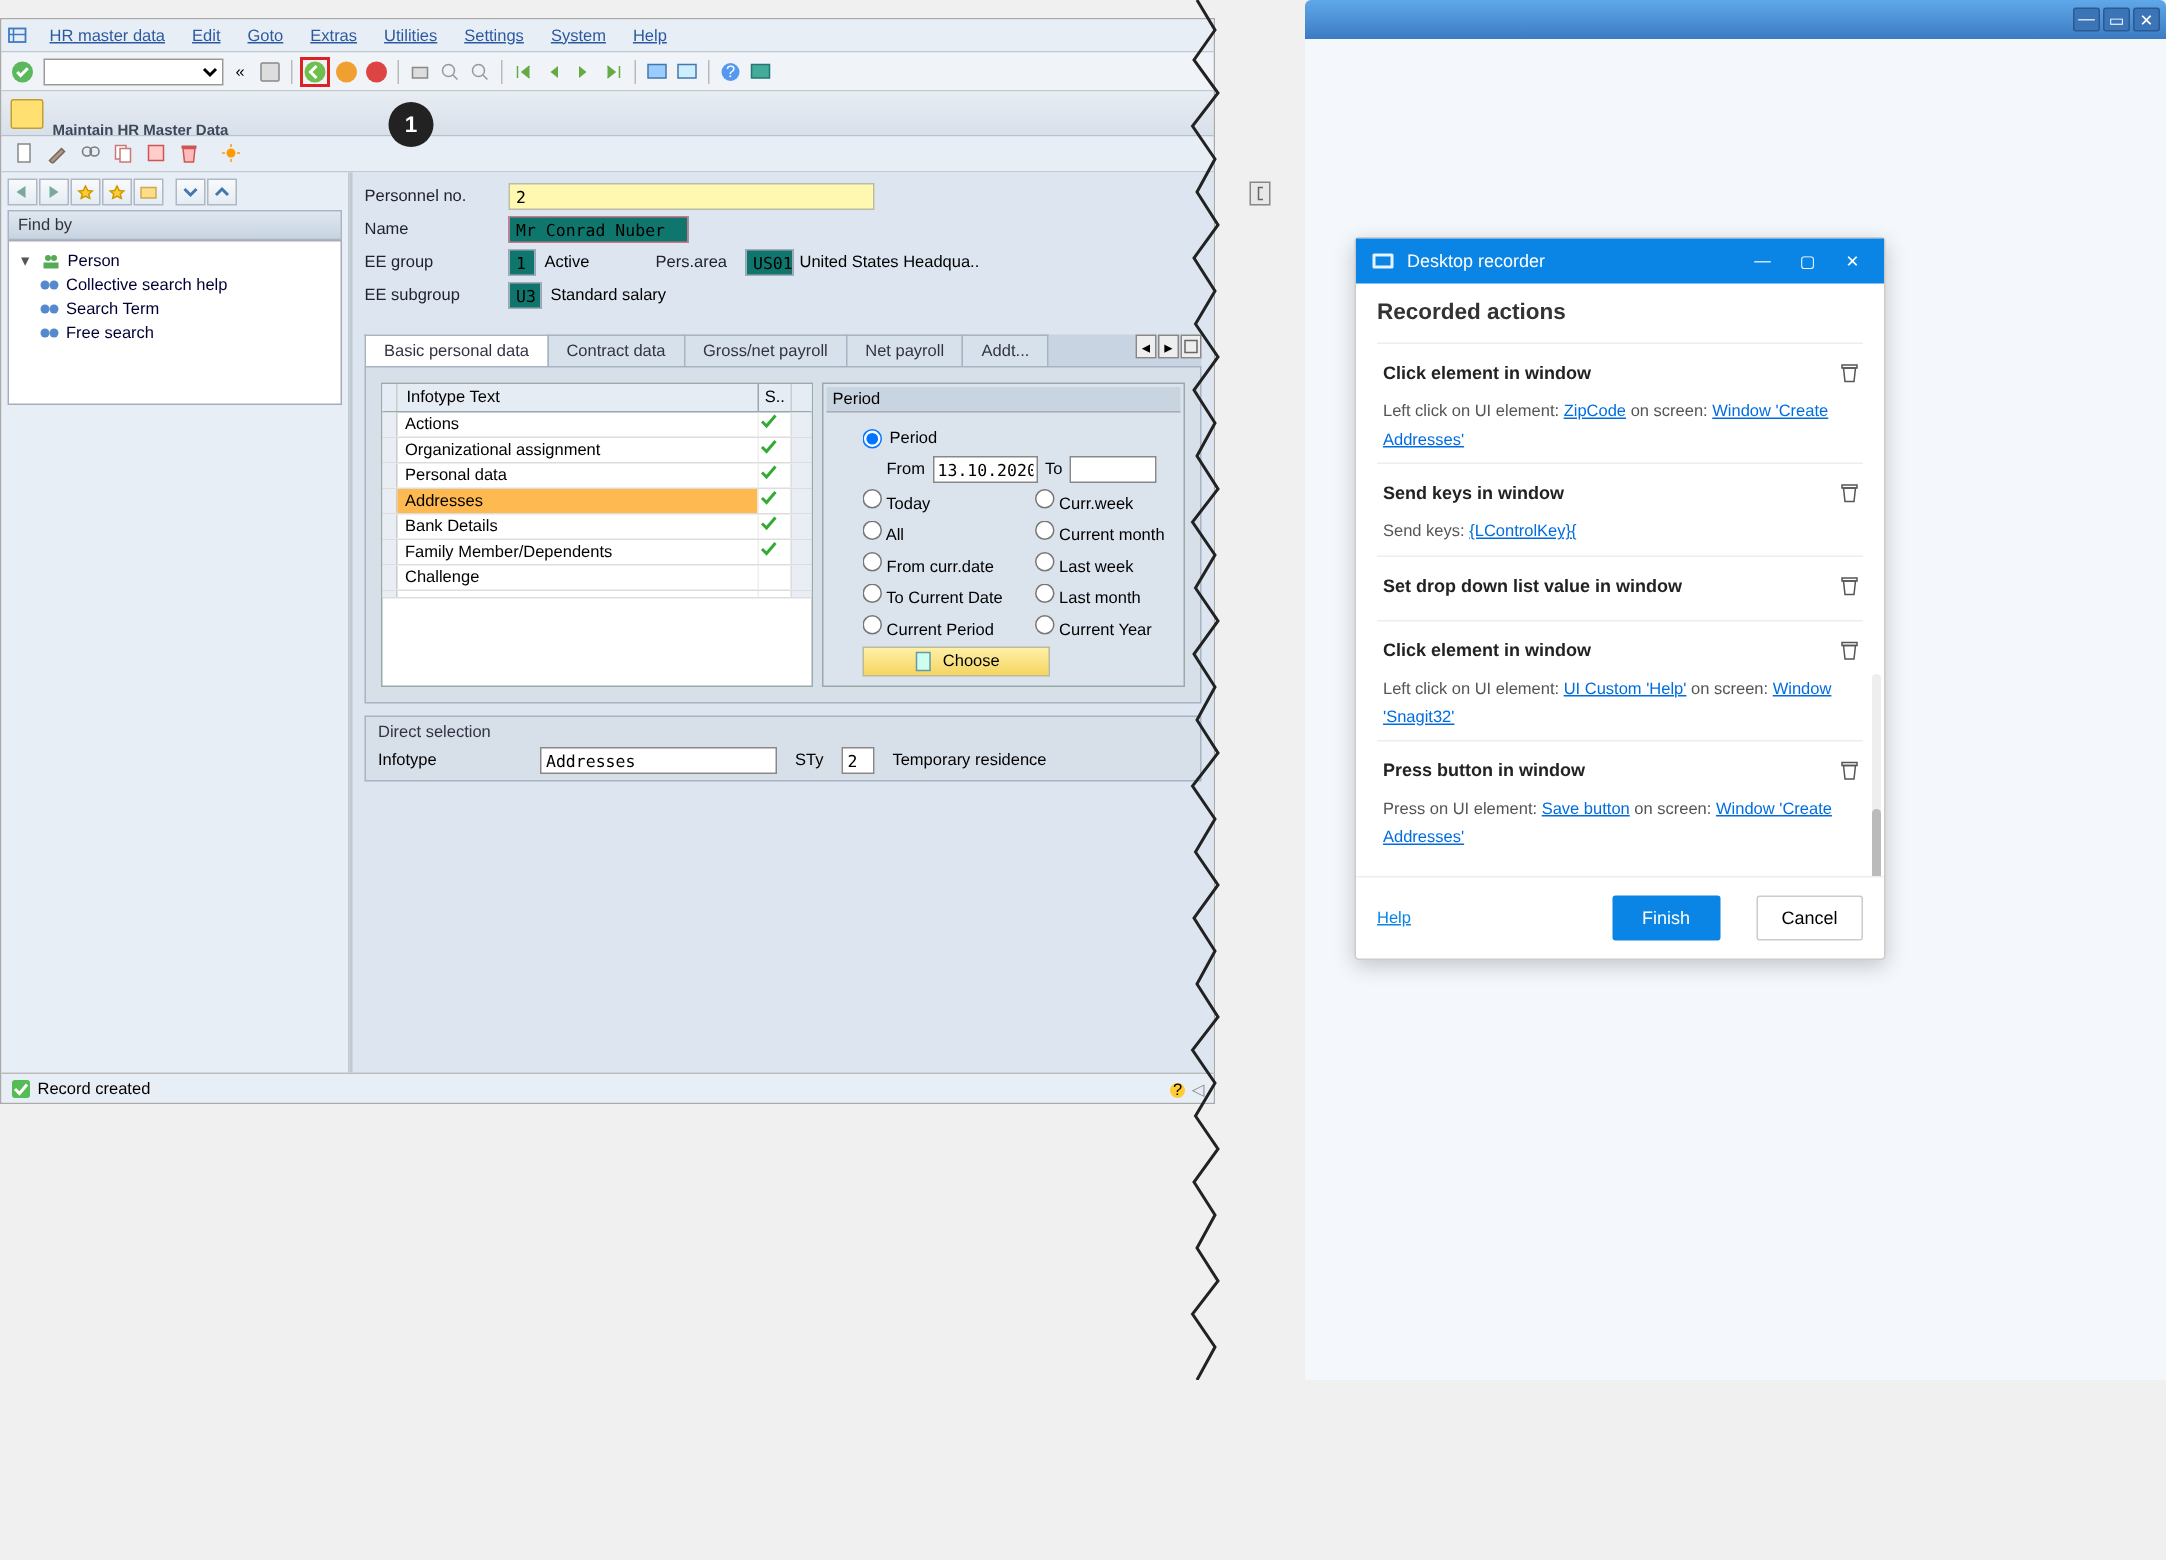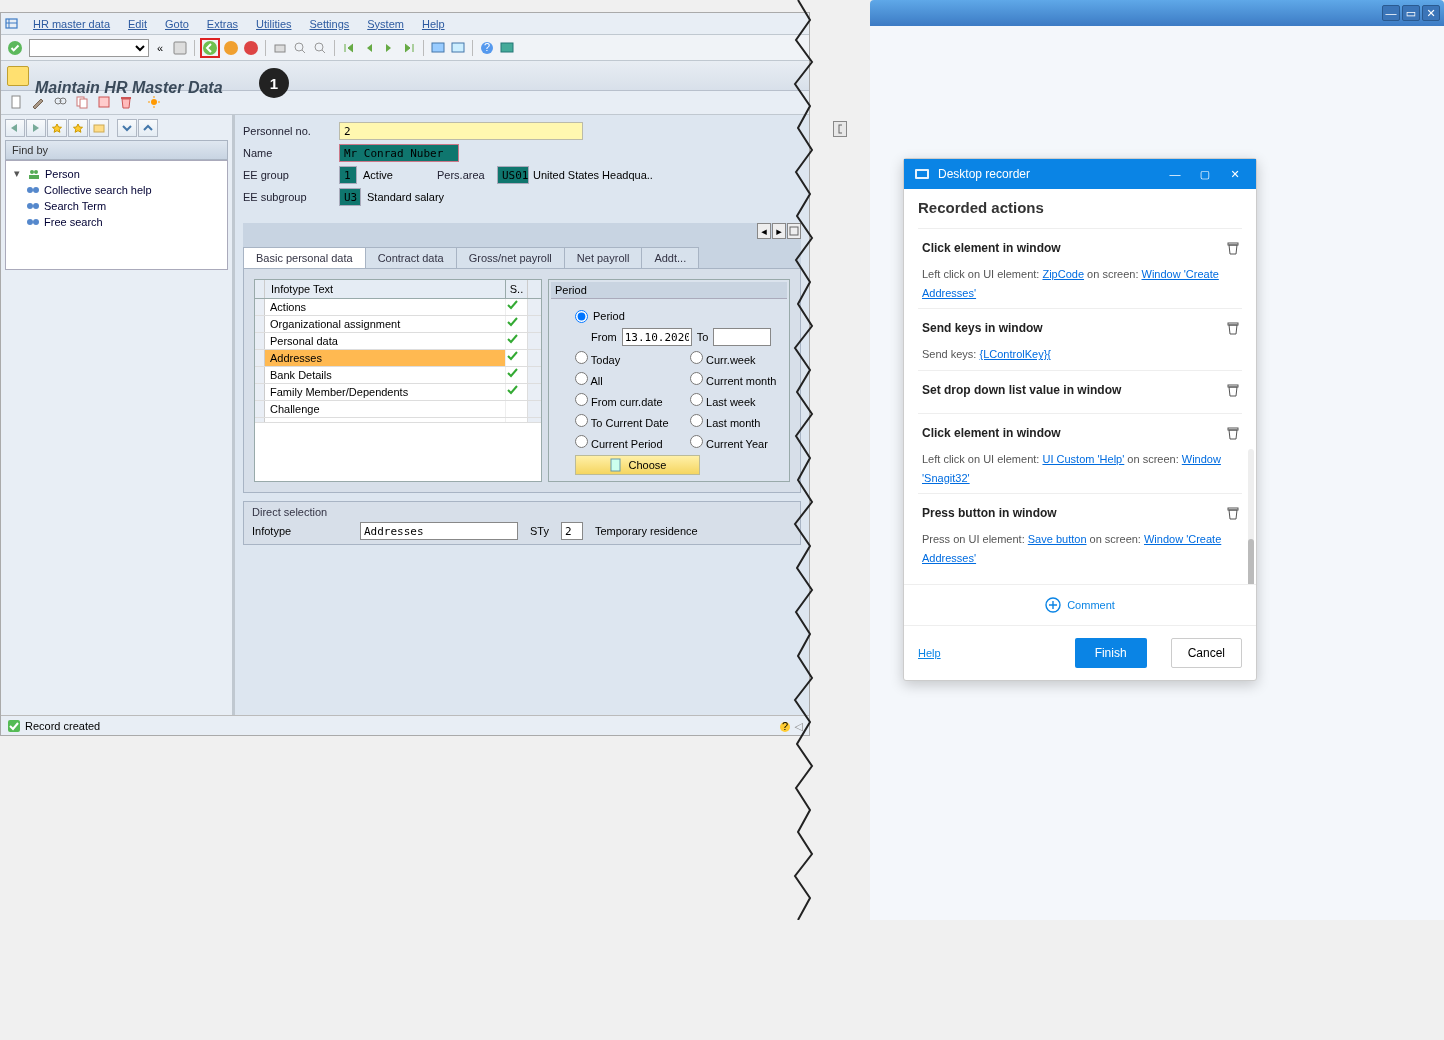--- a/index.html
+++ b/index.html
@@ -14,21 +14,21 @@
 
 .sap-toolbar { background: #f0f3f7; height: 26px; display: flex; align-items: center; padding: 0 6px; gap: 2px; border-bottom: 1px solid #c0c8d0; }
 .sap-toolbar .check-icon { width: 16px; height: 16px; color: #4caf50; margin-right: 4px; }
 .sap-toolbar .combo { width: 120px; height: 18px; border: 1px solid #999; background: #fff; }
 .sap-toolbar .tool-btn { width: 18px; height: 18px; display: flex; align-items: center; justify-content: center; }
 .sap-toolbar .sep { width: 1px; height: 16px; background: #bbb; margin: 0 3px; }
 .sap-toolbar .back-btn-hl { border: 2px solid #d22; padding: 0; width: 20px; height: 20px; display:flex; align-items:center; justify-content:center; }
 
 .sap-title-bar { background: linear-gradient(#e8edf3, #d8e0ea); height: 30px; display: flex; align-items: center; padding: 0 6px; border-bottom: 1px solid #b8c0cc; }
 .sap-title-bar .title-icon { width:22px; height:20px; background:#ffe070; border:1px solid #c0a030; border-radius:2px; margin-right:6px; }
-.sap-title-bar .title-text { font-size: 16px; font-weight: bold; font-style: italic; color: #3a4a5a; margin-top: 24px; }
+.sap-title-bar .title-text { font-size: 10px; font-weight: bold; color: #3a4a5a; margin-top: 24px; }
 
 .callout-1 { position: absolute; left: 258px; top: 55px; width: 30px; height: 30px; border-radius: 50%; background: #222; color: #fff; font-weight: bold; font-size: 15px; display: flex; align-items: center; justify-content: center; z-index: 50; }
 
 .sap-subtoolbar { background: #e8eef5; height: 24px; display: flex; align-items: center; padding: 0 8px; gap: 6px; border-bottom: 1px solid #c0c8d0; }
 .sap-subtoolbar .tool-btn { width: 16px; height: 16px; }
 
 .sap-body { display: flex; height: calc(100% - 102px - 20px); background: #e8eef5; }
 
 
 .sap-tree-pane { width: 232px; border-right: 1px solid #c0c8d0; padding: 4px; }
@@ -401,21 +401,21 @@
         <span class="val-box" style="width:32px;">US01</span>
         <span style="margin-left:4px;">United States Headqua..</span>
       </div>
       <div class="form-row">
         <span class="lbl">EE subgroup</span>
         <span class="val-box" style="width:22px;">U3</span>
         <span style="margin-left:6px;">Standard salary</span>
       </div>
 
       <div class="tabs-strip">
-        <div id="tabs-container" style="display:flex;margin-top:24px;">
+        <div id="tabs-container" style="display:flex;">
             <div class="tab active">Basic personal data</div>
             <div class="tab">Contract data</div>
             <div class="tab">Gross/net payroll</div>
             <div class="tab">Net payroll</div>
             <div class="tab">Addt...</div>
           </div>
         <div class="tab-scroll">
           <span class="ts-btn">◂</span>
           <span class="ts-btn">▸</span>
           <span class="ts-btn">
@@ -666,29 +666,20 @@
               <rect x="2" y="2" width="10" height="2" fill="none" stroke="#555"></rect>
             </svg>
           </span>
           <div class="ac-desc"><span>Press on UI element: </span><span class="ac-link">Save button</span><span> on screen: </span><span class="ac-link">Window 'Create Addresses'</span></div>
         </div>
       </div>
     <div class="rec-scrollbar">
         <div class="thumb"></div>
       </div>
   </div>
-  <div class="add-comment">
-    <span>
-        <svg width="16" height="16">
-          <circle cx="8" cy="8" r="7" fill="none" stroke="#0a84e5" stroke-width="1.4"></circle>
-          <path d="M8 4v8M4 8h8" stroke="#0a84e5" stroke-width="1.4"></path>
-        </svg>
-      </span>
-    <span>Comment</span>
-  </div>
   <div class="rec-footer">
     <a class="help-link">Help</a>
     <div class="btns">
       <button class="btn-primary">Finish</button>
       <button class="btn-secondary">Cancel</button>
     </div>
   </div>
 </div>
 
 </body></html>

